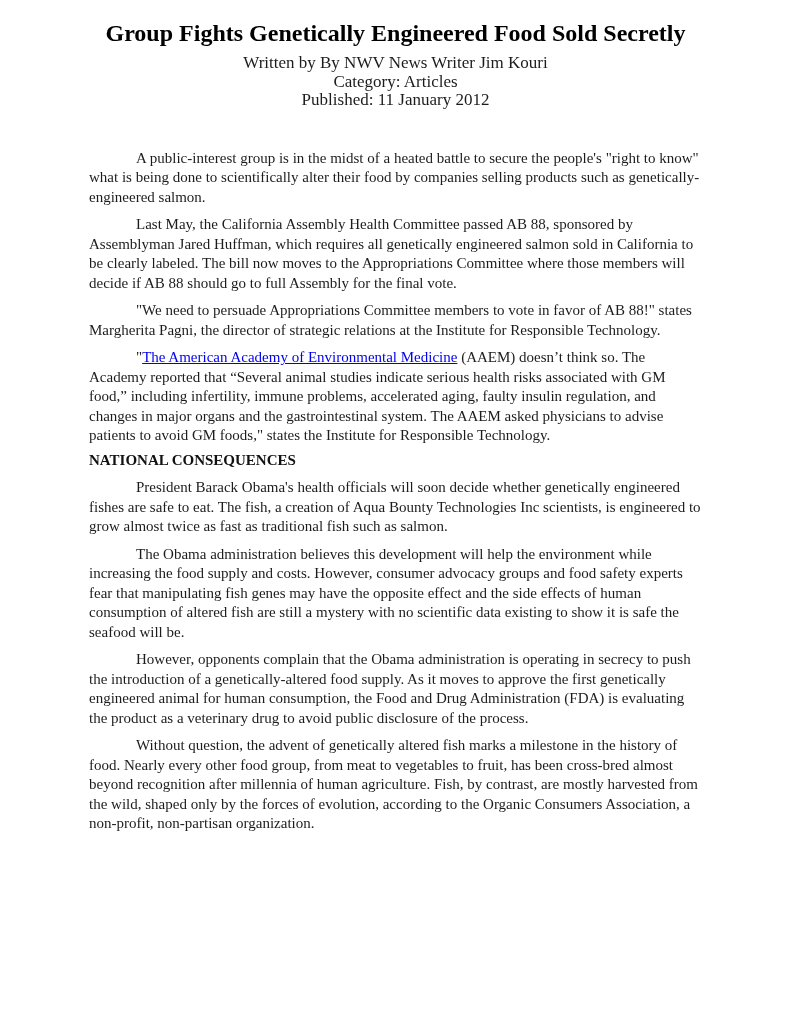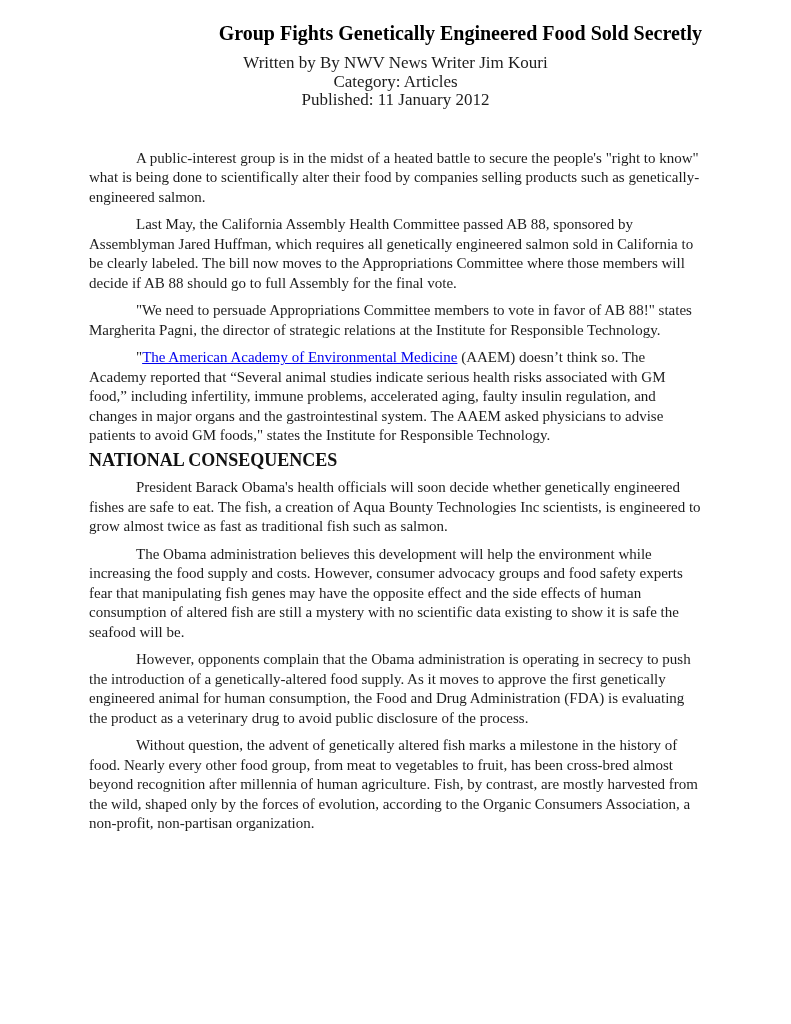--- a/index.html
+++ b/index.html
@@ -11,44 +11,44 @@
     color: var(--text-color);
     overflow: hidden;
   }
   .page {
     box-sizing: border-box;
     width: 791px; height: 1024px;
     padding: 20px 89px 0 89px;
     background: var(--page-bg);
   }
   .article-title {
-    font-size: 20px;
+    font-size: 24px;
     line-height: 27px;
     font-weight: bold;
-    text-align: right;
+    text-align: center;
     color: #000000;
     margin: 0 0 7px 0;
   }
   .meta {
     text-align: center;
     font-size: 17px;
     line-height: 18.5px;
     margin: 0 0 39px 0;
   }
   .article-body {
     font-size: 15px;
     line-height: 19.5px;
   }
   .article-body p {
     margin: 8px 0 5px 0;
     text-indent: 47px;
     text-align: left;
   }
   .section-heading {
-    font-size: 18px;
+    font-size: 15px;
     line-height: 19.5px;
     font-weight: bold;
     margin: 3px 0 5px 0;
     color: #111111;
   }
   a.inline-link {
     color: var(--link-color);
     cursor: pointer;
   }
 </style>

